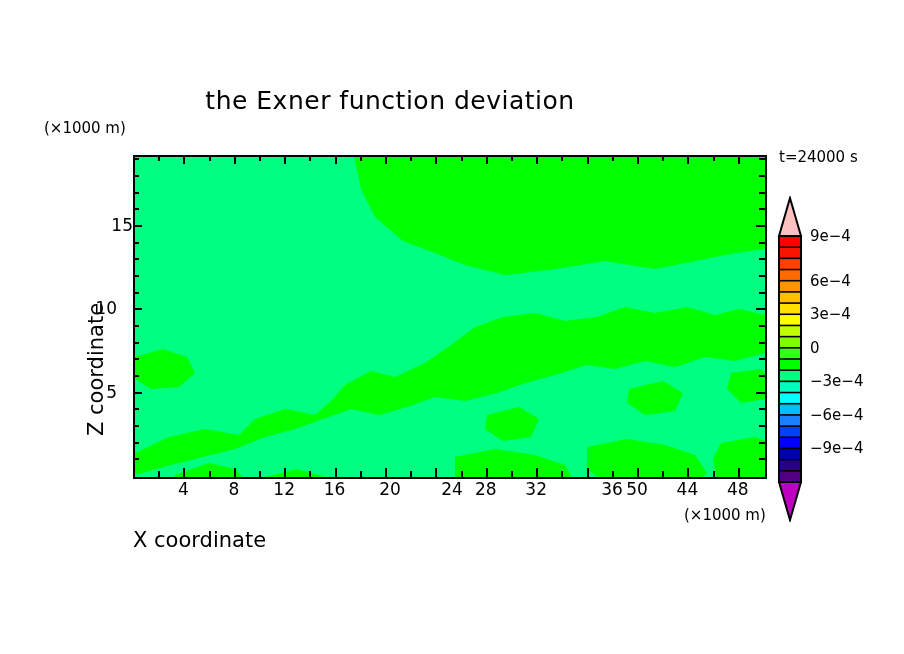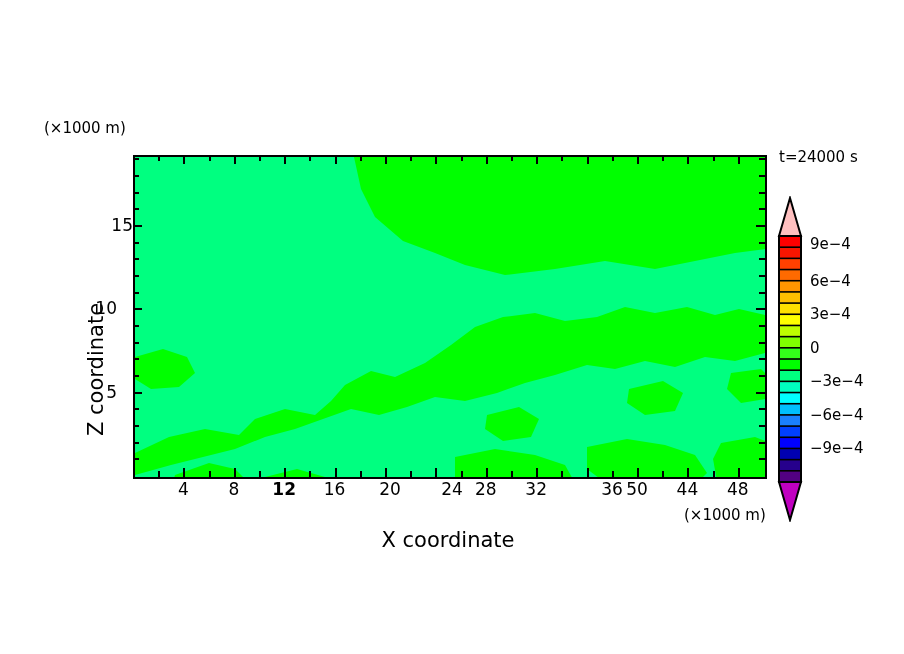--- a/index.html
+++ b/index.html
@@ -49,21 +49,21 @@
     font-size: 15px;
     white-space: pre;
   }
 
   
   #x-axis-title {
     position: absolute;
     left: 133px;
     top: 528px;
     width: 630px;
-    text-align: center;
+    text-align: left;
     font-size: 21px;
     white-space: pre;
   }
   #y-axis-title {
     position: absolute;
     left: 0;
     top: 0;
     transform-origin: left top;
     transform: translate(84px, 436px) rotate(-90deg);
     font-size: 21px;
@@ -138,20 +138,21 @@
     font-size: 15px;
     white-space: pre;
     transform: translateY(-50%);
   }
 </style>
 </head>
 <body>
 
 <div class="root">
 
+  <div id="plot-title">the Exner function deviation</div>
 
   <div id="y-unit-label">(×1000 m)</div>
 
   <div id="x-unit-label">(×1000 m)</div>
 
   <div id="timestamp-label">t=24000 s</div>
 
   <div id="x-axis-title">X coordinate</div>
   <div id="y-axis-title">Z coordinate</div>
 
@@ -221,21 +222,21 @@
       <div class="tick" style="left: 662px; top: 471px; width: 2px; height: 6px;"></div>
       <div class="tick" style="left: 662px; top: 155px; width: 2px; height: 6px;"></div>
       <div class="tick" style="left: 687px; top: 468px; width: 2px; height: 9px;"></div>
       <div class="tick" style="left: 687px; top: 155px; width: 2px; height: 9px;"></div>
       <div class="tick" style="left: 713px; top: 471px; width: 2px; height: 6px;"></div>
       <div class="tick" style="left: 713px; top: 155px; width: 2px; height: 6px;"></div>
       <div class="tick" style="left: 738px; top: 468px; width: 2px; height: 9px;"></div>
       <div class="tick" style="left: 738px; top: 155px; width: 2px; height: 9px;"></div>
       <div class="xtick-label" style="left: 183.4px;">4</div>
       <div class="xtick-label" style="left: 233.8px;">8</div>
-      <div class="xtick-label" style="left: 284.2px; font-weight: bold;">12</div>
+      <div class="xtick-label" style="left: 284.2px;">12</div>
       <div class="xtick-label" style="left: 334.6px;">16</div>
       <div class="xtick-label" style="left: 390px;">20</div>
       <div class="xtick-label" style="left: 452px;">24</div>
       <div class="xtick-label" style="left: 485.8px;">28</div>
       <div class="xtick-label" style="left: 536.2px;">32</div>
       <div class="xtick-label" style="left: 576px; margin-left: 36px;">36</div>
       <div class="xtick-label" style="left: 637px;">50</div>
       <div class="xtick-label" style="left: 687.4px;">44</div>
       <div class="xtick-label" style="left: 737.8px;">48</div>
       <div class="tick" style="left: 133px; top: 458px; width: 6px; height: 2px;"></div>
@@ -325,21 +326,21 @@
         <line x1="9" x2="31" y1="230.0909090909091" y2="230.0909090909091" stroke="#000" stroke-width="1.6"></line>
         <line x1="9" x2="31" y1="241.27272727272728" y2="241.27272727272728" stroke="#000" stroke-width="1.6"></line>
         <line x1="9" x2="31" y1="252.45454545454544" y2="252.45454545454544" stroke="#000" stroke-width="1.6"></line>
         <line x1="9" x2="31" y1="263.6363636363636" y2="263.6363636363636" stroke="#000" stroke-width="1.6"></line>
         <line x1="9" x2="31" y1="274.8181818181818" y2="274.8181818181818" stroke="#000" stroke-width="1.6"></line>
         <rect x="9" y="40" width="22" height="246" fill="none" stroke="#000" stroke-width="2"></rect>
         <path d="M 9 286 L 31 286 L 20 324 Z" fill="#c000c0" stroke="#000" stroke-width="2" stroke-linejoin="miter"></path>
       </svg>
   </div>
   <div id="colorbar-label-layer">
-      <div class="cbar-label" style="top: 244px; text-align: right;">9e−4</div>
+      <div class="cbar-label" style="top: 236px; text-align: right;">9e−4</div>
       <div class="cbar-label" style="top: 280.727px; text-align: center;">6e−4</div>
       <div class="cbar-label" style="top: 314.273px;">3e−4</div>
       <div class="cbar-label" style="top: 347.818px;">0</div>
       <div class="cbar-label" style="top: 381.364px; text-align: center;">−3e−4</div>
       <div class="cbar-label" style="top: 414.909px;">−6e−4</div>
       <div class="cbar-label" style="top: 448.455px;">−9e−4</div>
     </div>
 
 </div>
 

